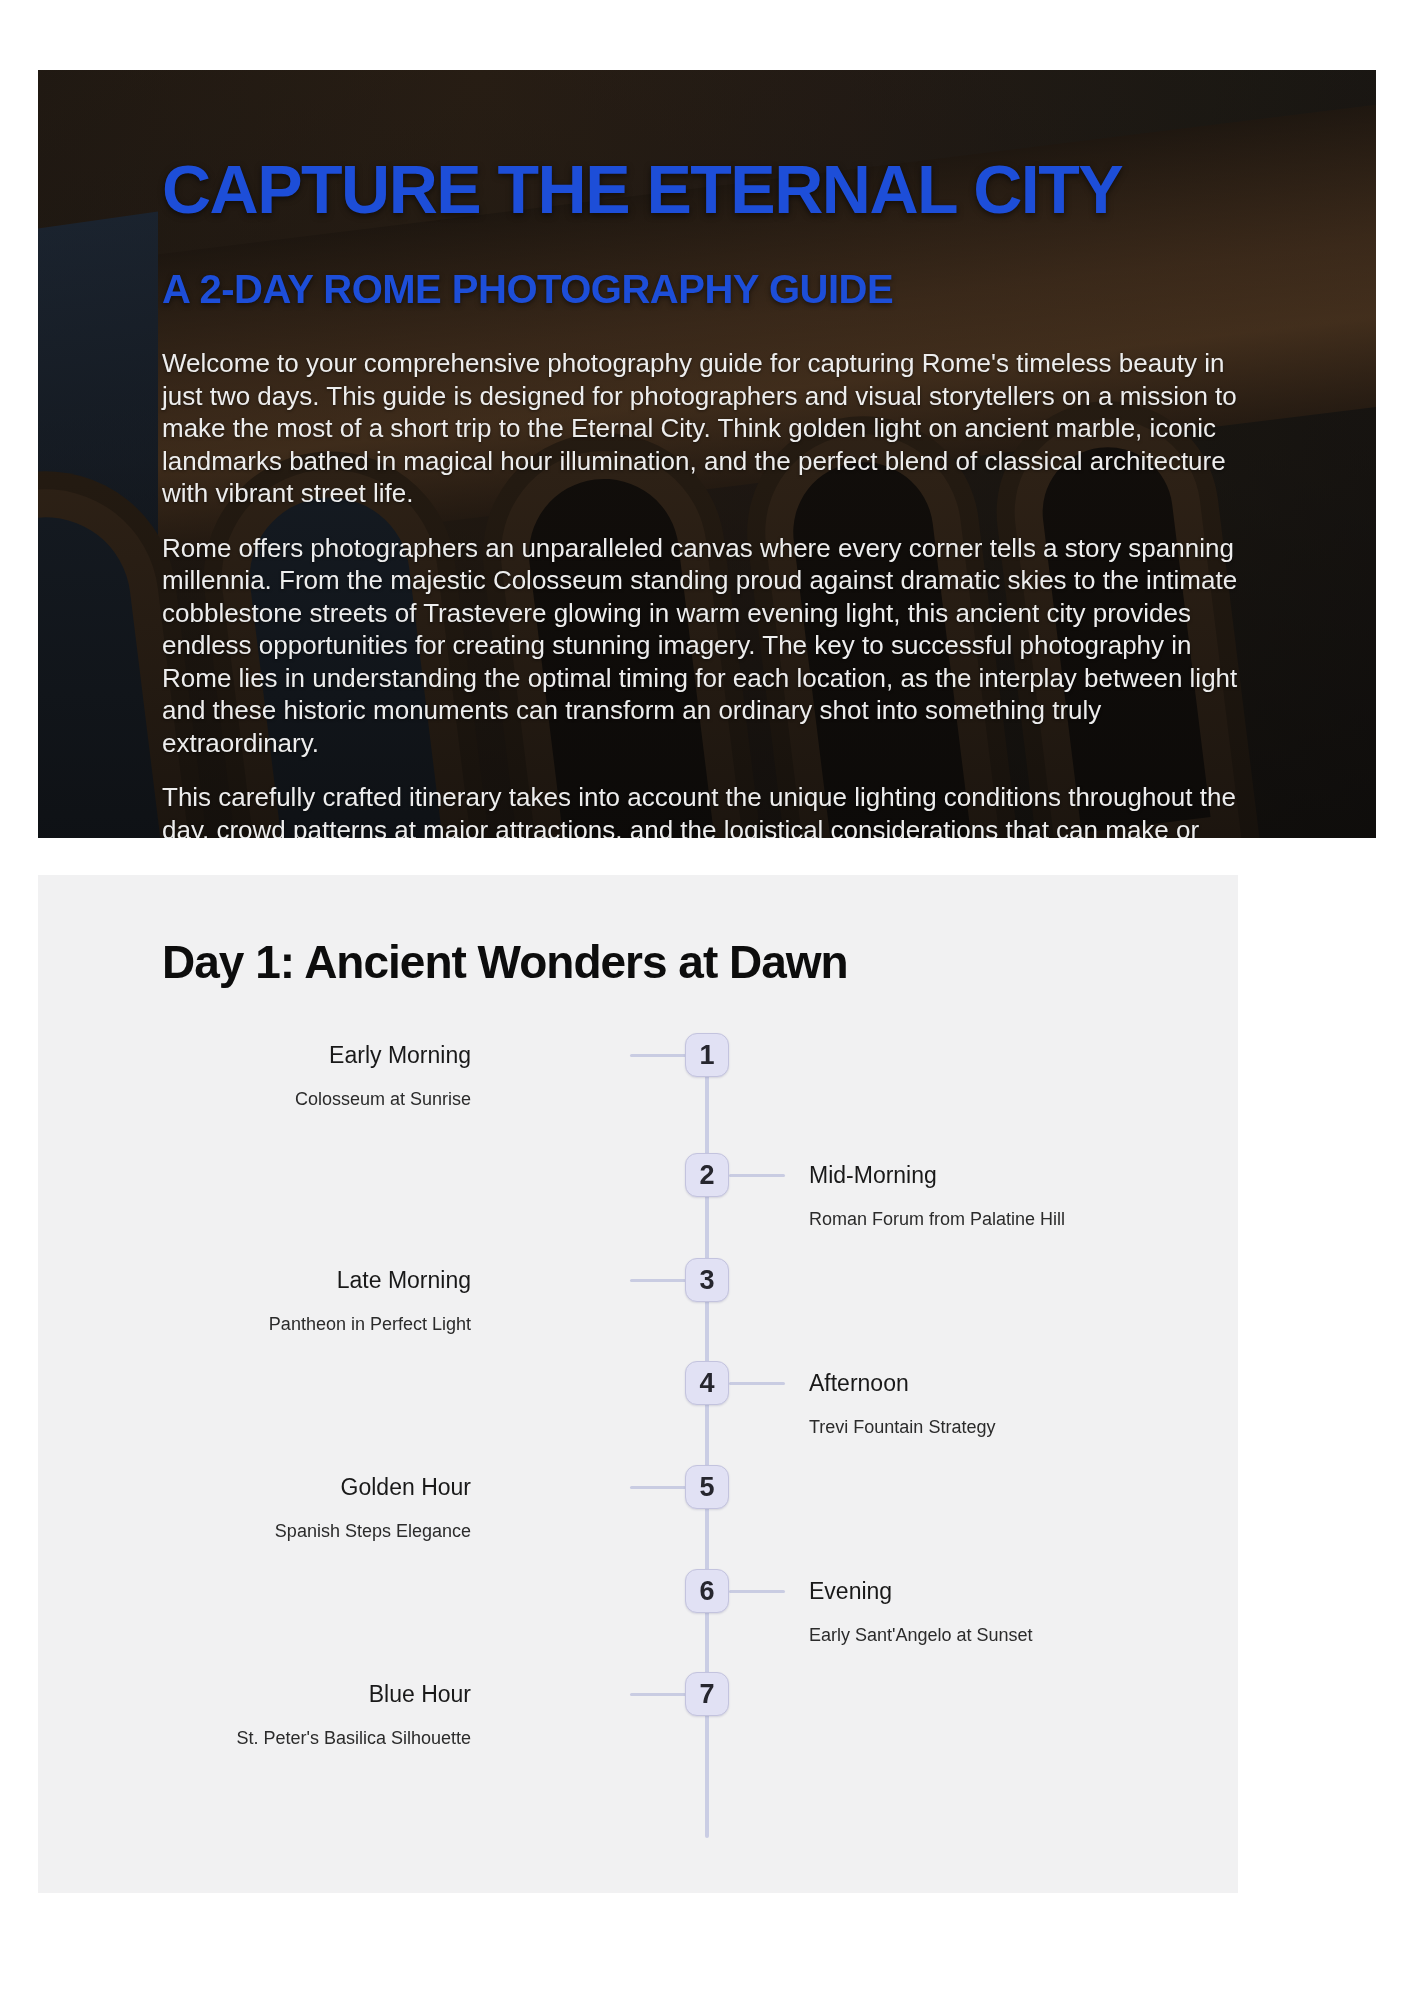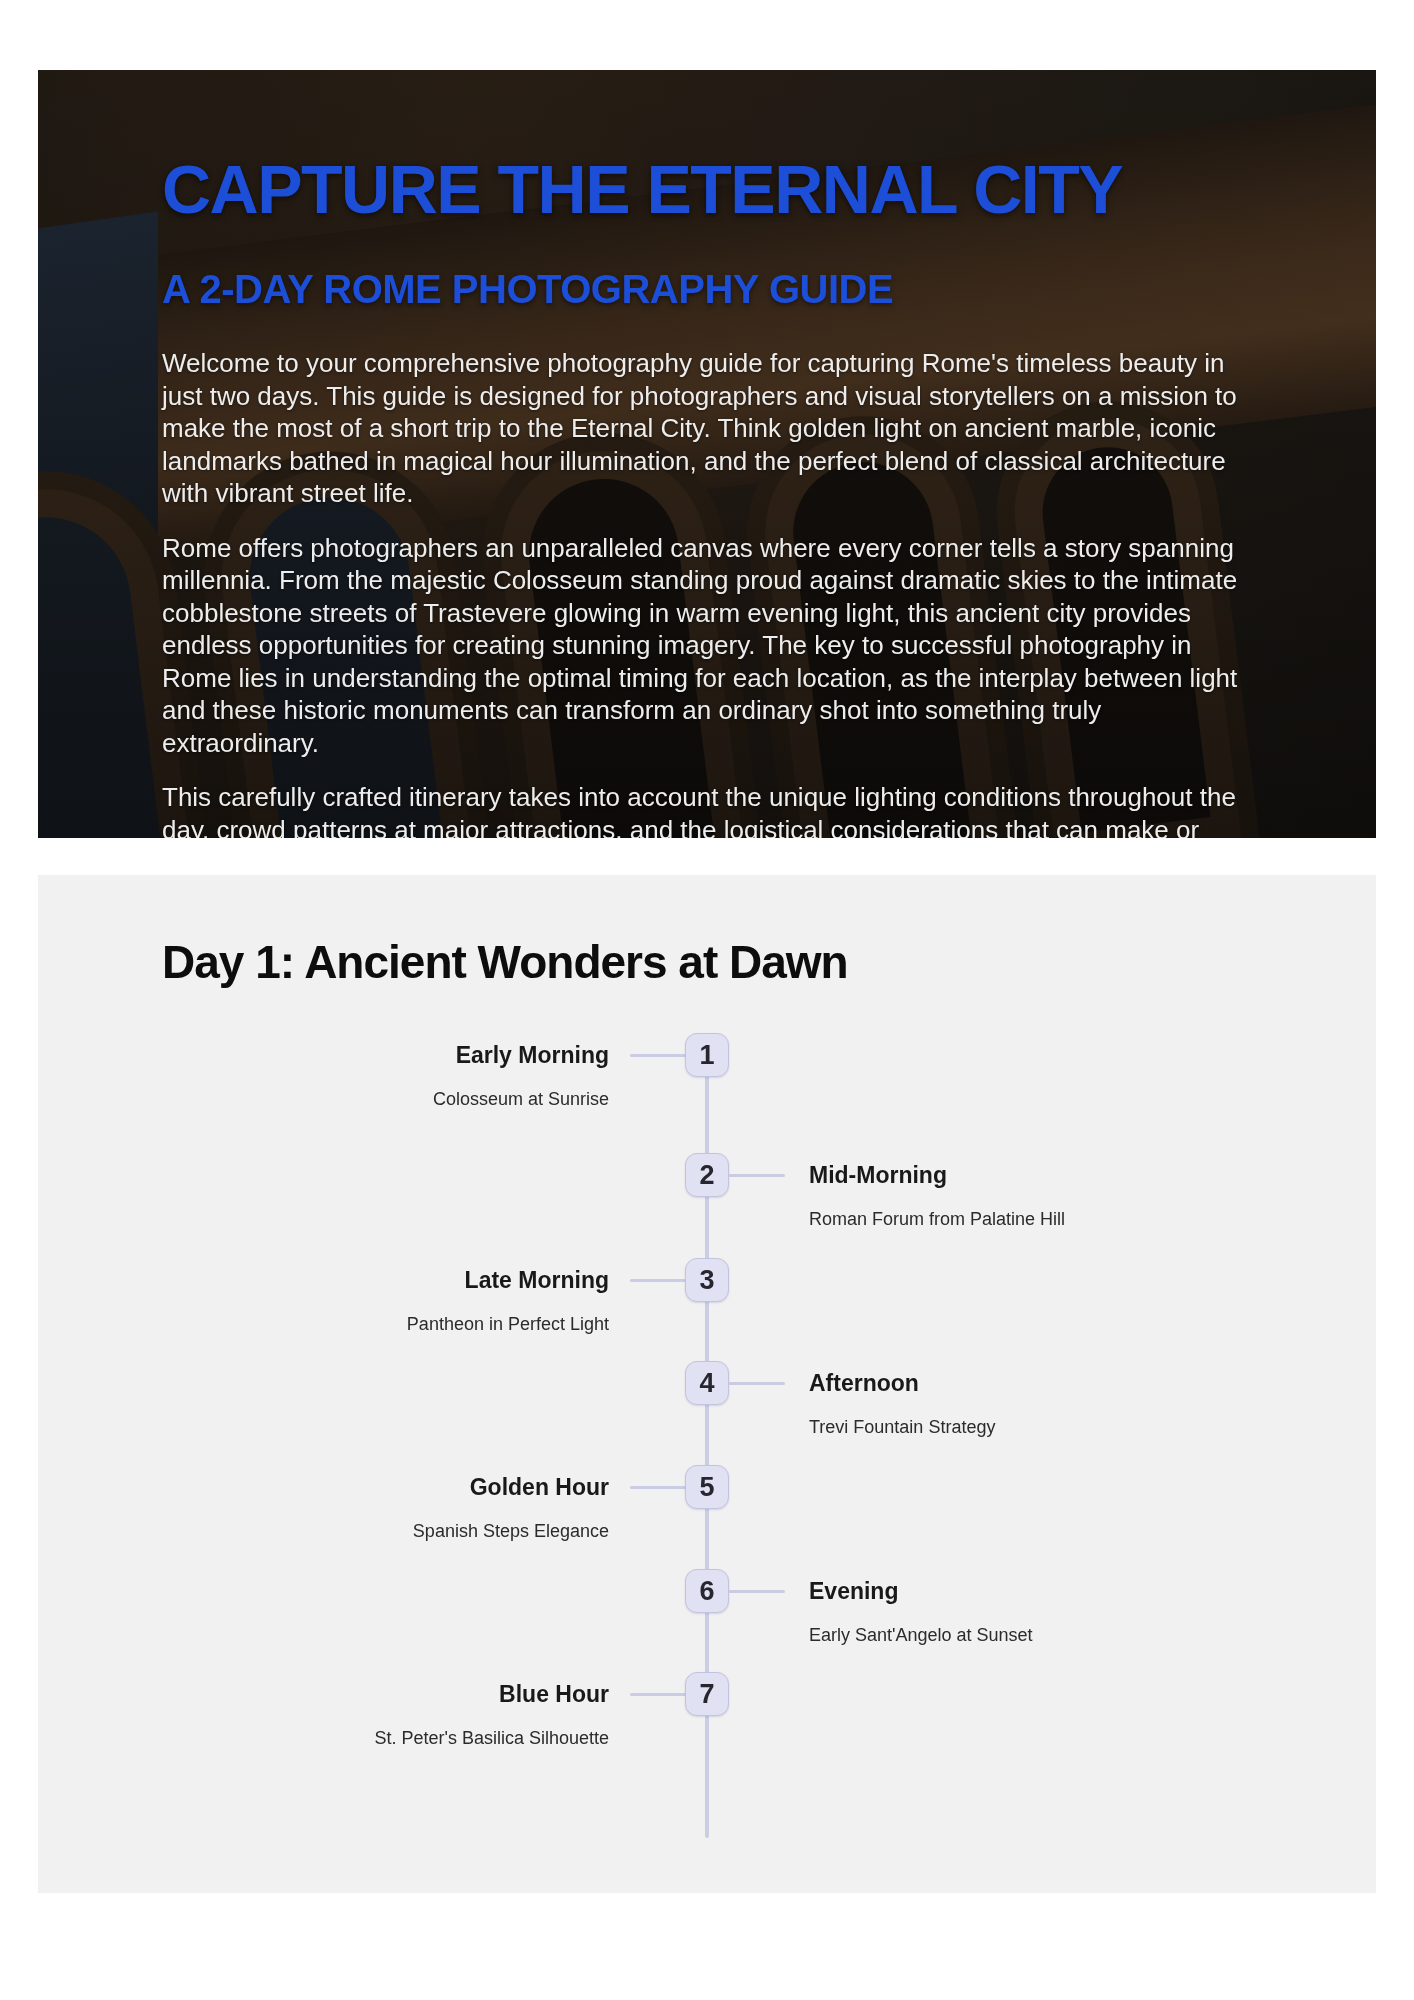--- a/index.html
+++ b/index.html
@@ -50,21 +50,21 @@
   }
   .hero-paragraphs { margin-top: 38px; max-width: 1088px; }
   .hero-paragraphs p {
     color: #ededed; font-size: 26px; line-height: 32.5px; font-weight: 400;
     text-shadow: 0 1px 3px rgba(0,0,0,0.5);
   }
   .hero-paragraphs p + p { margin-top: 22px; }
 
   
   .day1 {
-    position: absolute; left: 38px; top: 875px; width: 1338px; height: 1018px;
+    position: absolute; left: 38px; top: 875px; width: 1200px; height: 1018px;
     background: #f1f1f2;
   }
   .day1-heading {
     position: absolute; left: 124px; top: 60px;
     color: #0d0d0d; font-size: 46px; font-weight: 700; letter-spacing: -1px;
   }
 
   .timeline { position: absolute; inset: 0; }
   .timeline-line {
     position: absolute; left: 667px; top: 159px; width: 4px; height: 804px;
@@ -79,21 +79,21 @@
   .t-item.right .t-connector { left: 691px; }
   .t-badge {
     position: absolute; left: 647px; top: -22px; width: 44px; height: 44px;
     background: #e1e1f4; border: 1px solid #c3c3de; border-radius: 12px;
     display: flex; align-items: center; justify-content: center;
     box-shadow: 0 1px 2px rgba(80,80,130,0.18);
   }
   .t-num { color: #26262e; font-size: 27px; font-weight: 700; line-height: 1; }
   .t-title {
     position: absolute; top: 0; transform: translateY(-50%);
-    color: #191919; font-size: 23px; font-weight: 700; white-space: nowrap;
+    color: #191919; font-size: 23px; font-weight: 400; white-space: nowrap;
   }
   .t-desc {
     position: absolute; top: 44px; transform: translateY(-50%);
     color: #2b2b2b; font-size: 18px; font-weight: 400; white-space: nowrap;
   }
   .t-item.left  .t-title, .t-item.left  .t-desc { right: 767px; text-align: right; }
   .t-item.right .t-title, .t-item.right .t-desc { left: 771px; text-align: left; }
 </style>
 </head>
 <body>

